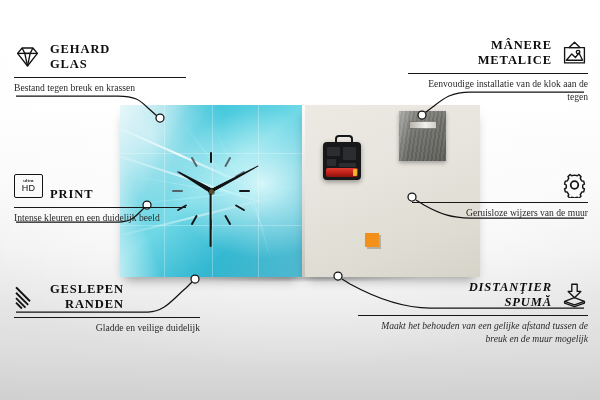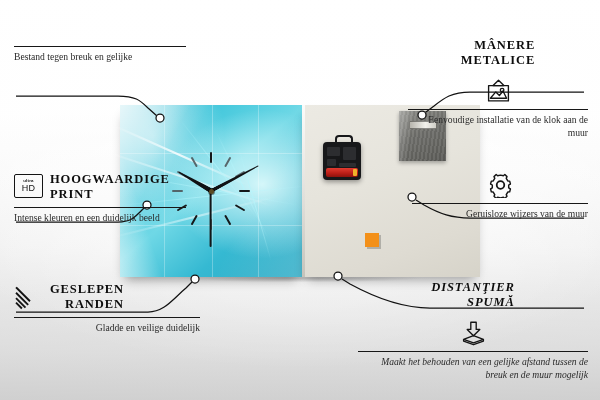--- a/index.html
+++ b/index.html
@@ -82,21 +82,21 @@
   
   .shadow{position:absolute;left:128px;top:272px;width:344px;height:12px;z-index:2;
     background:radial-gradient(ellipse 170px 6px at 50% 50%, rgba(80,80,80,.34) 0%, rgba(120,120,120,0) 72%);}
 
   
   .co{position:absolute;z-index:6;color:#111;}
   .co .hd{display:flex;align-items:center;gap:9px;}
   .co .ttl{font-size:12.5px;font-weight:bold;letter-spacing:.9px;line-height:1.22;color:#0d0d0d;text-transform:uppercase;}
   .co .rule{height:1.3px;background:#171717;margin:4px 0 4px;}
   .co .sub{font-size:9.6px;line-height:1.35;color:#2a2a2a;}
-  .co.right .hd{flex-direction:column;justify-content:flex-end;}
+  .co.right .hd{flex-direction:row;justify-content:flex-end;}
   .co.right .ttl{text-align:right;}
   .co.right .sub{text-align:right;}
   .ico{width:27px;height:26px;flex:0 0 27px;display:block;}
   .ico svg{display:block;width:27px;height:26px;}
 
   .hdbox{width:27px;height:22px;border:1.6px solid #141414;border-radius:2px;display:flex;flex-direction:column;align-items:center;justify-content:center;line-height:1;}
   .hdbox .u{font-family:"Liberation Sans",sans-serif;font-size:4.4px;font-weight:bold;letter-spacing:.2px;}
   .hdbox .h{font-family:"Liberation Sans",sans-serif;font-size:9px;font-weight:normal;letter-spacing:.3px;margin-top:.5px;}
 
   
@@ -215,33 +215,47 @@
         <div class="blk" style="left:4px;top:17px;width:9px;height:7px;"></div>
         <div class="blk" style="left:16px;top:21px;width:17px;height:4px;"></div>
         <div class="batt"></div>
       </div>
 
       <div class="foam"></div>
     </div>
   </div>
 
   <div class="co left" id="co-glass">
-    <div class="rule"></div>
-    <div class="sub">Bestand tegen breuk en gelijke</div>
+    <div class="hd">
+      <span class="ico">
+        <svg viewBox="0 0 30 28">
+            <g fill="none" stroke="#141414" stroke-width="1.5" stroke-linejoin="round">
+          <path d="M4 10 L9 4 L21 4 L26 10 L15 24 Z"></path>
+          <path d="M4 10 L26 10"></path>
+              <path d="M9 4 L12 10 L15 24"></path>
+              <path d="M21 4 L18 10 L15 24"></path>
+              <path d="M12 10 L18 10"></path>
+        </g>
+          </svg>
+      </span>
+      <span class="ttl"><span>GEHARD</span><br><span>GLAS</span></span>
+    </div>
+    <div class="rule"></div>
+    <div class="sub">Bestand tegen breuk en krassen</div>
   </div>
 
   <div class="co left" id="co-print">
     <div class="hd">
       <span class="ico">
         <span class="hdbox">
           <span class="u">ultra</span>
           <span class="h">HD</span>
         </span>
       </span>
-      <span class="ttl"><span>HOOGWAARDIGE</span><br><span>PRINT</span></span>
+      <span class="ttl"><br><span>PRINT</span></span>
     </div>
     <div class="rule"></div>
     <div class="sub">Intense kleuren en een duidelijk beeld</div>
   </div>
 
   <div class="co left" id="co-edges">
     <div class="hd">
       <span class="ico">
         <svg viewBox="0 0 30 28">
             <g stroke="#141414" stroke-width="2.1" fill="none" stroke-linecap="square">
@@ -266,21 +280,21 @@
             <g fill="none" stroke="#141414" stroke-width="1.5" stroke-linejoin="round">
           <path d="M15 2 L9 8 L21 8 Z"></path>
           <rect x="4" y="8" width="22" height="17"></rect>
           <path d="M6 22 L12 15 L16 19 L20 14 L24 22 Z"></path>
           <circle cx="19" cy="13" r="2"></circle>
         </g>
           </svg>
       </span>
     </div>
     <div class="rule"></div>
-    <div class="sub">Eenvoudige installatie van de klok aan de muur</div>
+    <div class="sub">Eenvoudige installatie van de klok aan de tegen</div>
   </div>
 
   <div class="co right" id="co-mech">
     <div class="hd">
       <span class="ico">
         <svg viewBox="0 0 30 28">
             <g fill="none" stroke="#141414" stroke-width="2" stroke-linejoin="round">
           <path d="M15 3 l3.2 .7 1.6-1.3 2.4 2.3 -.8 1.9 1.7 2.9 2.1 .2 .8 3.2 -1.9 1.1 0 3.3 1.9 1.1 -.8 3.2 -2.1 .2 -1.7 2.9 .8 1.9 -2.4 2.3 -1.6-1.3 -3.2 .7 -3.2-.7 -1.6 1.3 -2.4-2.3 .8-1.9 -1.7-2.9 -2.1-.2 -.8-3.2 1.9-1.1 0-3.3 -1.9-1.1 .8-3.2 2.1-.2 1.7-2.9 -.8-1.9 2.4-2.3 1.6 1.3 Z" stroke-width="1.6"></path>
           <circle cx="15" cy="14" r="4.2" stroke-width="2"></circle>
         </g>

